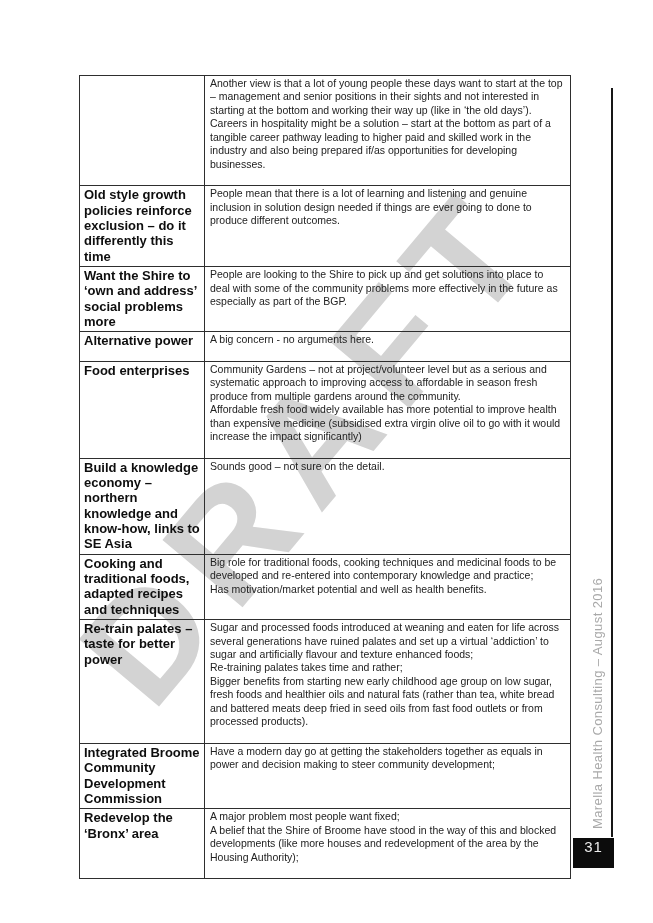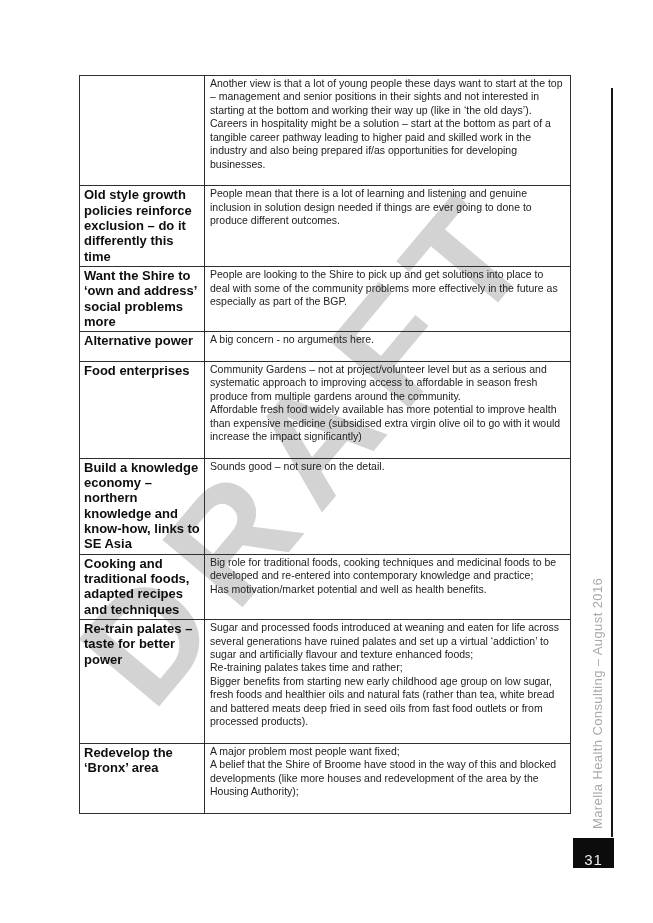--- a/index.html
+++ b/index.html
@@ -70,21 +70,21 @@
     left:611px; top:88px;
     width:2px; height:749px;
     background:#161616;
     z-index:1;
   }
   .page-number-box {
     position:absolute;
     left:573px; top:838px;
     width:41px; height:30px;
     background:#0c0c0c;
-    display:flex; align-items:flex-end; justify-content:center;
+    display:flex; align-items:flex-start; justify-content:center;
     z-index:2;
   }
   .page-number-box span {
     color:#ececec;
     font-size:15px;
     letter-spacing:1px;
   }
 </style>
 </head>
 <body>
@@ -156,20 +156,26 @@
     <td class="topic">Re-train palates – taste for better power</td>
     <td class="comments">
             <p>Sugar and processed foods introduced at weaning and eaten for life across several generations have ruined palates and set up a virtual ‘addiction’ to sugar and artificially flavour and texture enhanced foods;</p>
             <p>Re-training palates takes time and rather;</p>
             <p>Bigger benefits from starting new early childhood age group on low sugar, fresh foods and healthier oils and natural fats (rather than tea, white bread and battered meats deep fried in seed oils from fast food outlets or from processed products).</p>
           </td>
   </tr>
 
 
 
+  <tr>
+    <td class="topic">Integrated Broome Community Development Commission</td>
+    <td class="comments">
+            <p>Have a modern day go at getting the stakeholders together as equals in power and decision making to steer community development;</p>
+          </td>
+  </tr>
 
   <tr>
     <td class="topic">Redevelop the ‘Bronx’ area</td>
     <td class="comments">
             <p>A major problem most people want fixed;</p>
             <p>A belief that the Shire of Broome have stood in the way of this and blocked developments (like more houses and redevelopment of the area by the Housing Authority);</p>
           </td>
   </tr>
 </tbody>
   </table>

